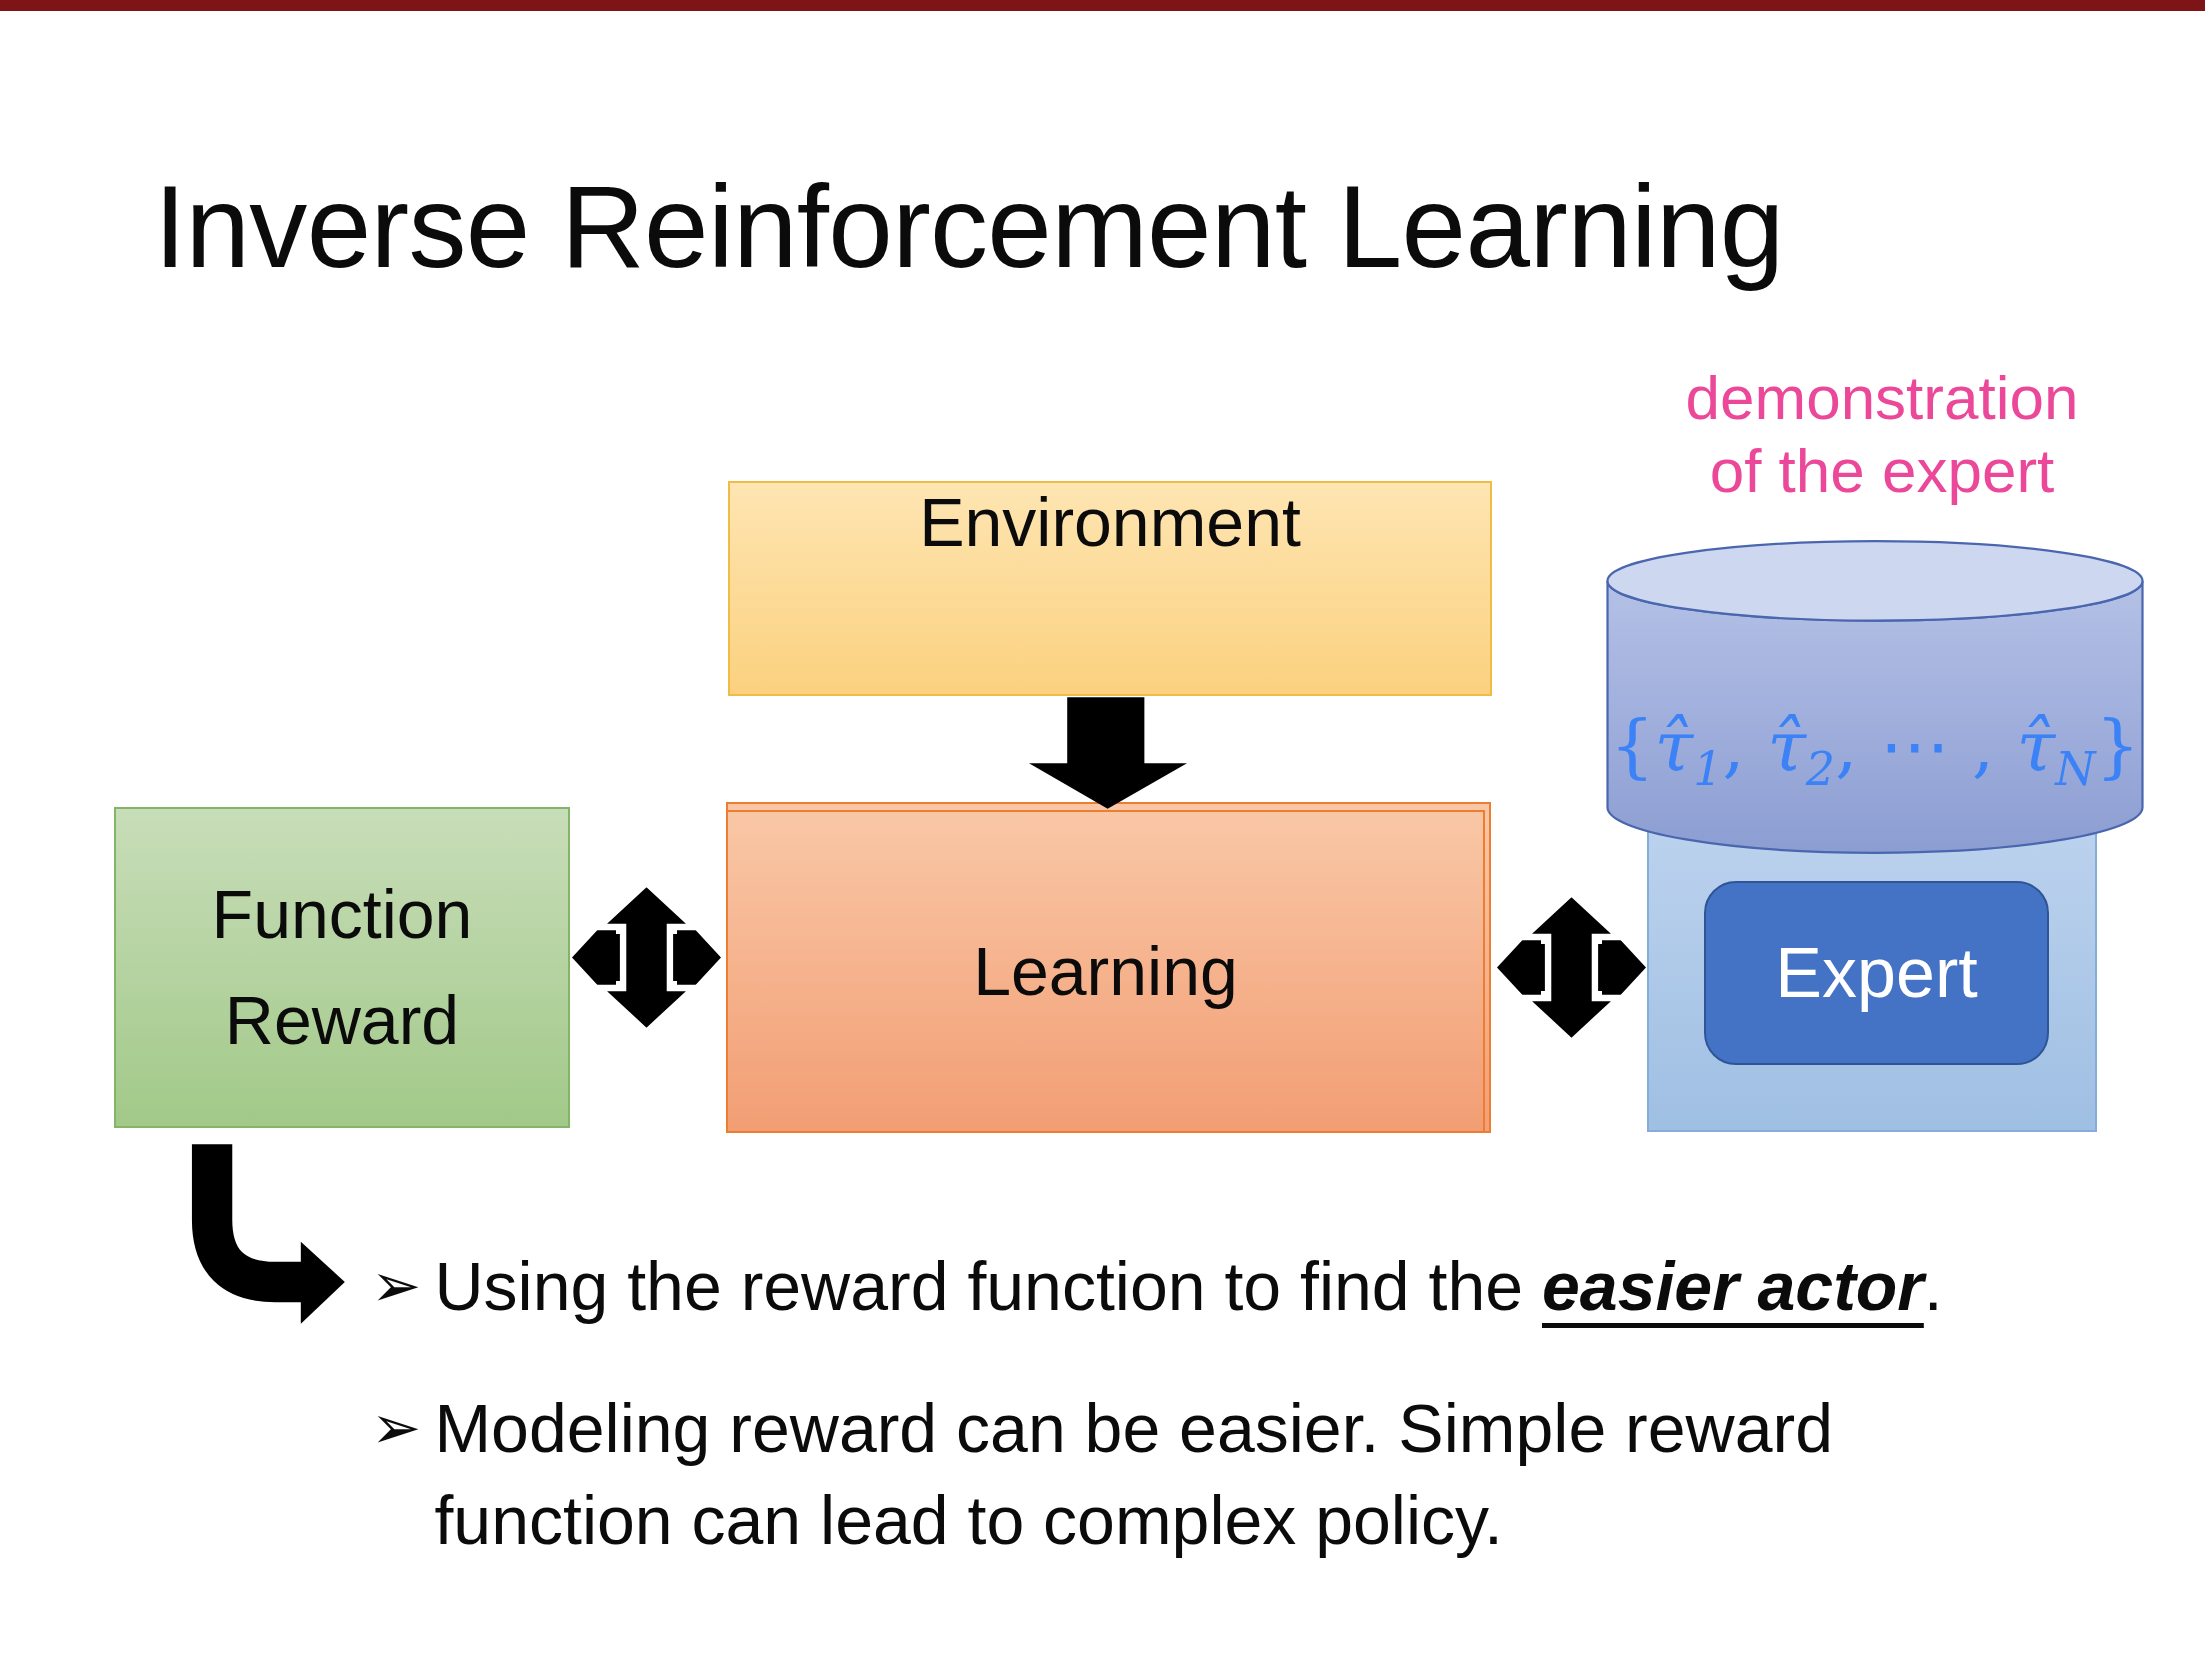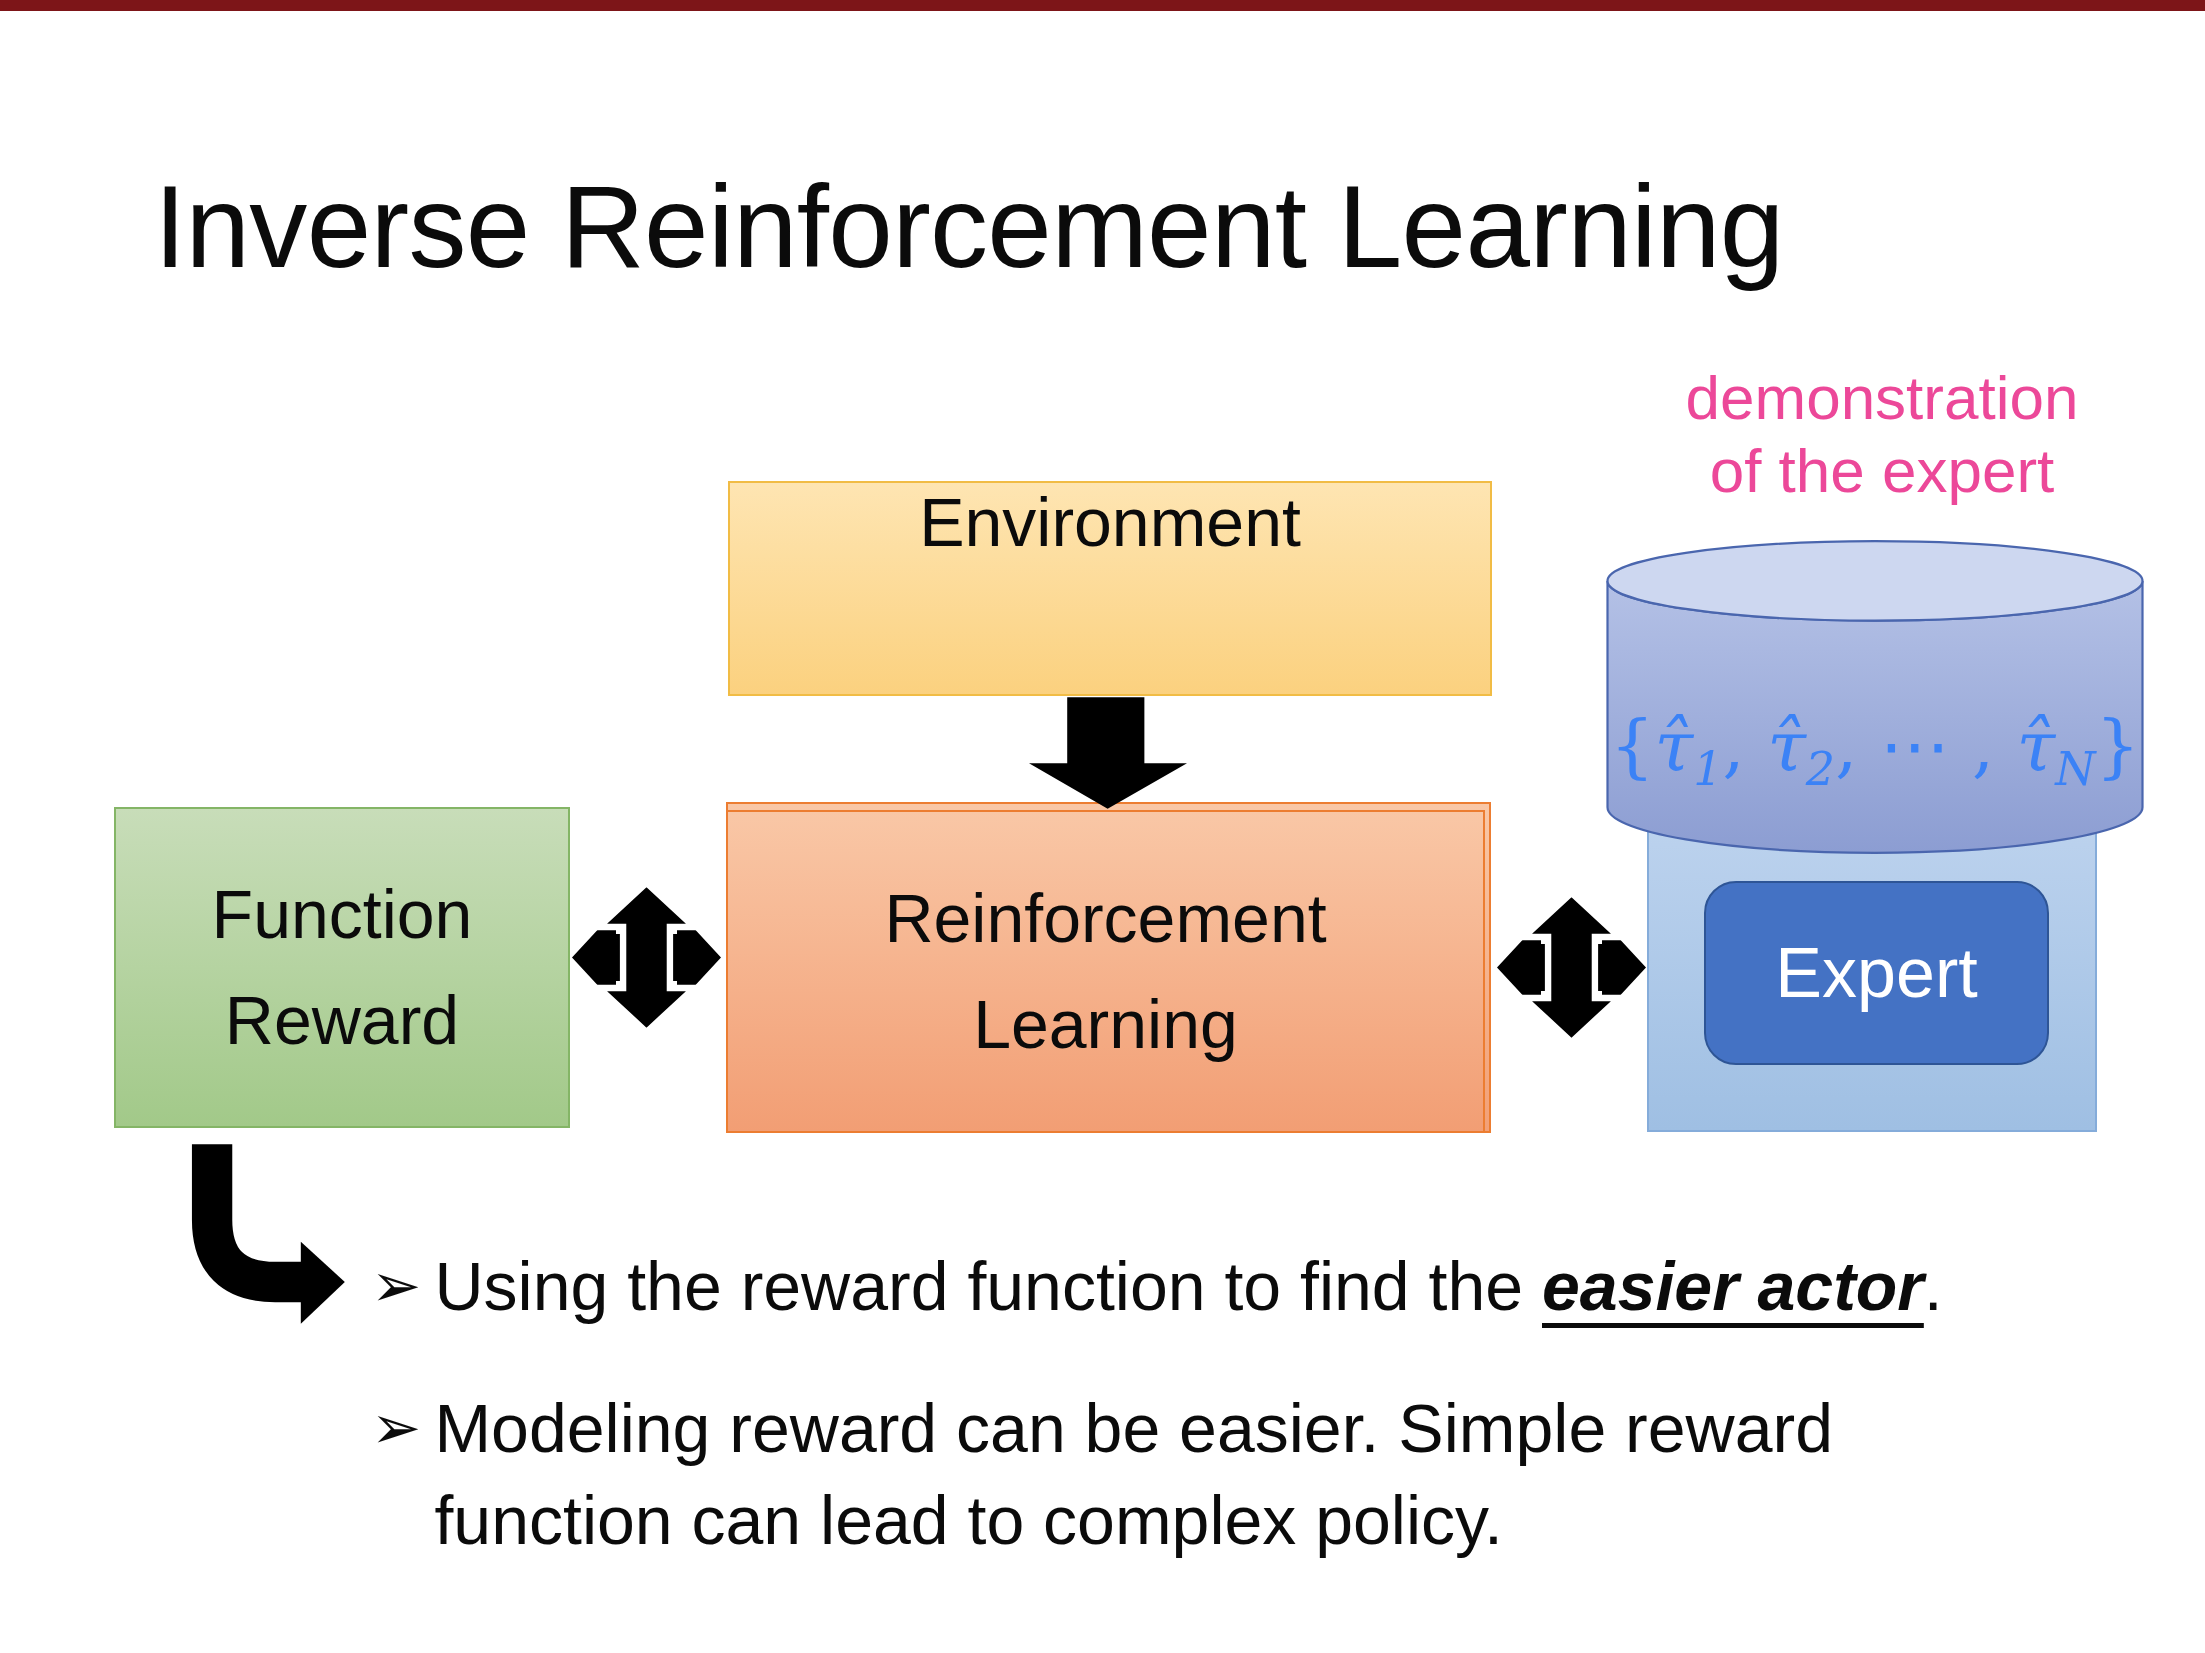--- a/index.html
+++ b/index.html
@@ -100,21 +100,20 @@
   <div class="env-box">
     <span>Environment</span>
   </div>
 
   <svg class="down-arrow" viewBox="0 0 215 152">
     <polygon points="52,0 157,0 157,90 215,90 107,152 0,90 52,90" fill="#000000"></polygon>
   </svg>
 
   <div class="rl-back"></div>
   <div class="rl-box">
-    <div>Reinforcement</div>
     <div>Learning</div>
   </div>
 
   <div class="reward-box">
     <div>Function</div>
     <div>Reward</div>
   </div>
 
   <svg class="cross-arrow-left" viewBox="0 0 210 210">
     <polygon points="0,105 62,38 62,72 148,72 148,38 210,105 148,172 148,138 62,138 62,172" fill="#000000"></polygon>

